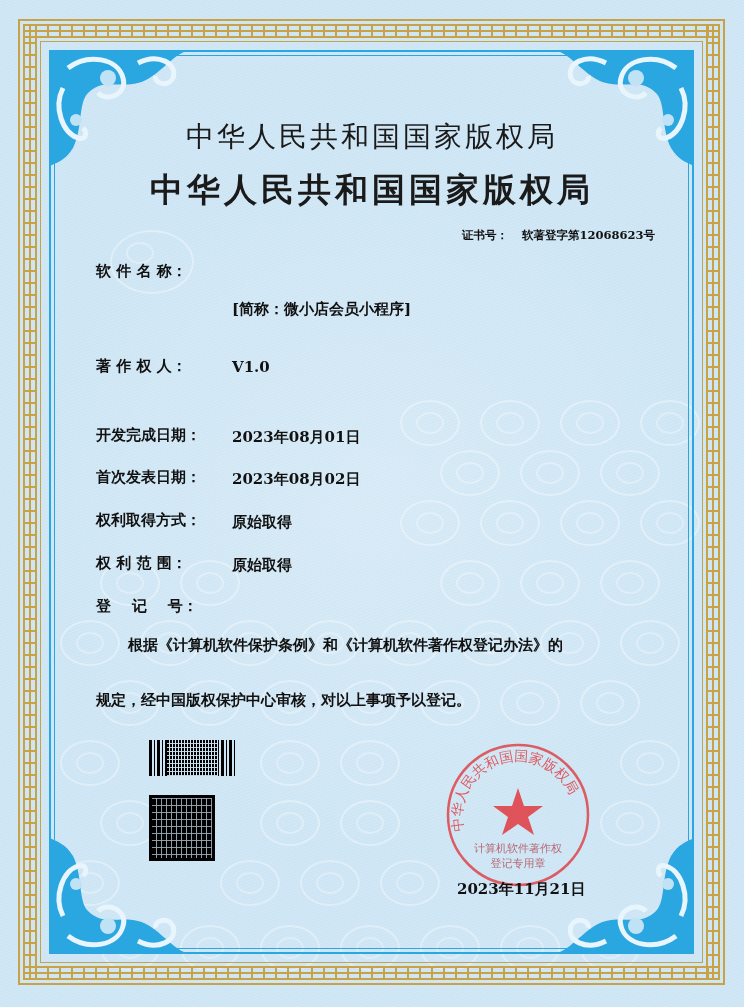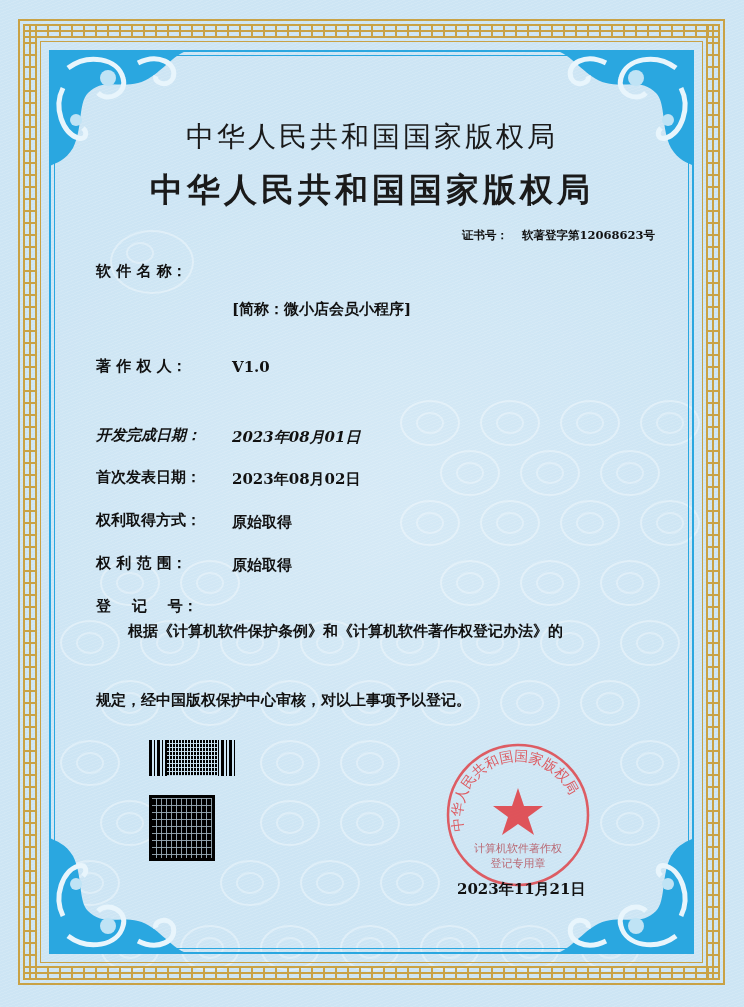--- a/index.html
+++ b/index.html
@@ -180,41 +180,41 @@
 <div class="row" style="top:262px;">
   <span class="lab">软 件 名 称：</span>
   <span class="val">
     <div>[简称：微小店会员小程序]</div>
     <div>V1.0</div>
   </span>
 </div>
 <div class="row" style="top:328px;margin-top:29px;">
   <span class="lab">著 作 权 人：</span>
 </div>
-<div class="row" style="top:426px;font-style:italic;">
+<div class="row" style="top:426px;">
   <span class="lab">开发完成日期：</span>
   <span class="val"><div>2023年08月01日</div></span>
 </div>
 <div class="row" style="top:468px;">
   <span class="lab">首次发表日期：</span>
   <span class="val"><div>2023年08月02日</div></span>
 </div>
 <div class="row" style="top:511px;">
   <span class="lab">权利取得方式：</span>
   <span class="val"><div>原始取得</div></span>
 </div>
 <div class="row" style="top:554px;">
   <span class="lab">权 利 范 围：</span>
   <span class="val"><div>原始取得</div></span>
 </div>
 <div class="row" style="top:597px;">
   <span class="lab">登    记    号：</span>
 </div>
 
-<div class="para" style="left:128px;top:622px;">根据《计算机软件保护条例》和《计算机软件著作权登记办法》的</div>
+<div class="para" style="left:128px;top:636px;">根据《计算机软件保护条例》和《计算机软件著作权登记办法》的</div>
 <div class="para" style="left:96px;top:691px;">规定，经中国版权保护中心审核，对以上事项予以登记。</div>
 
 <div class="barcode">
     <div class="mid"></div>
   </div>
 <div class="qr">
     <div class="dots"></div>
   </div>
 
 <div class="seal">

